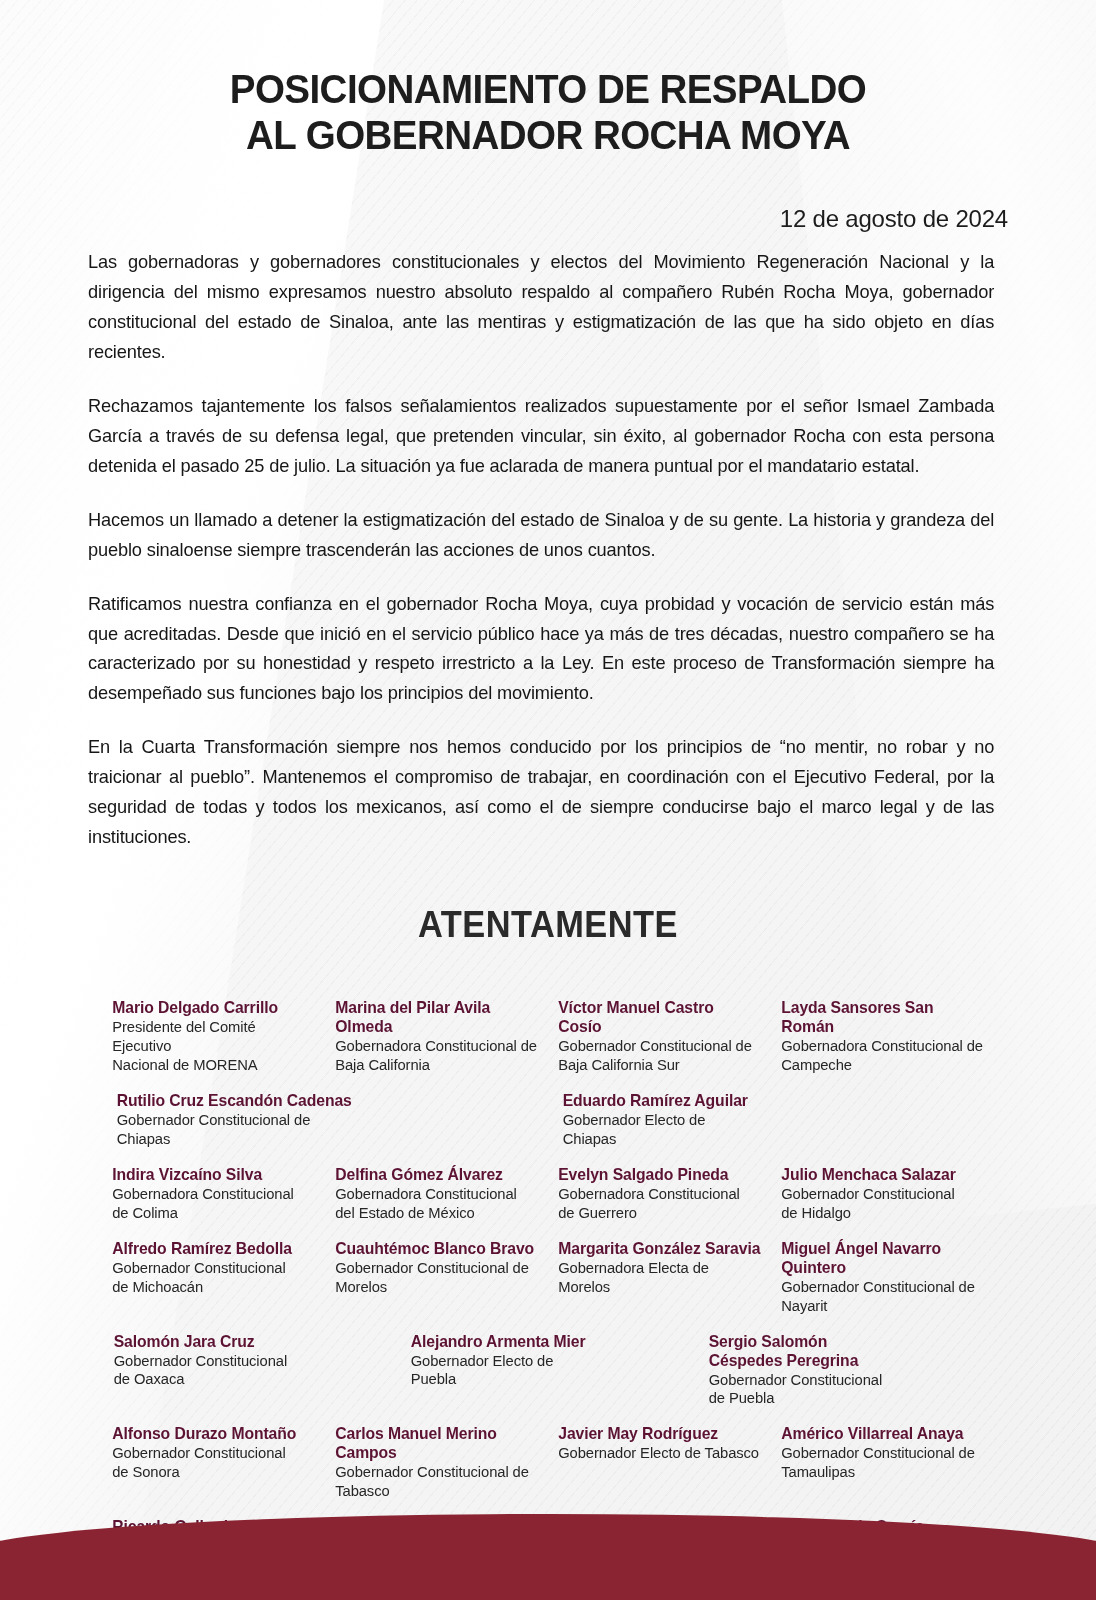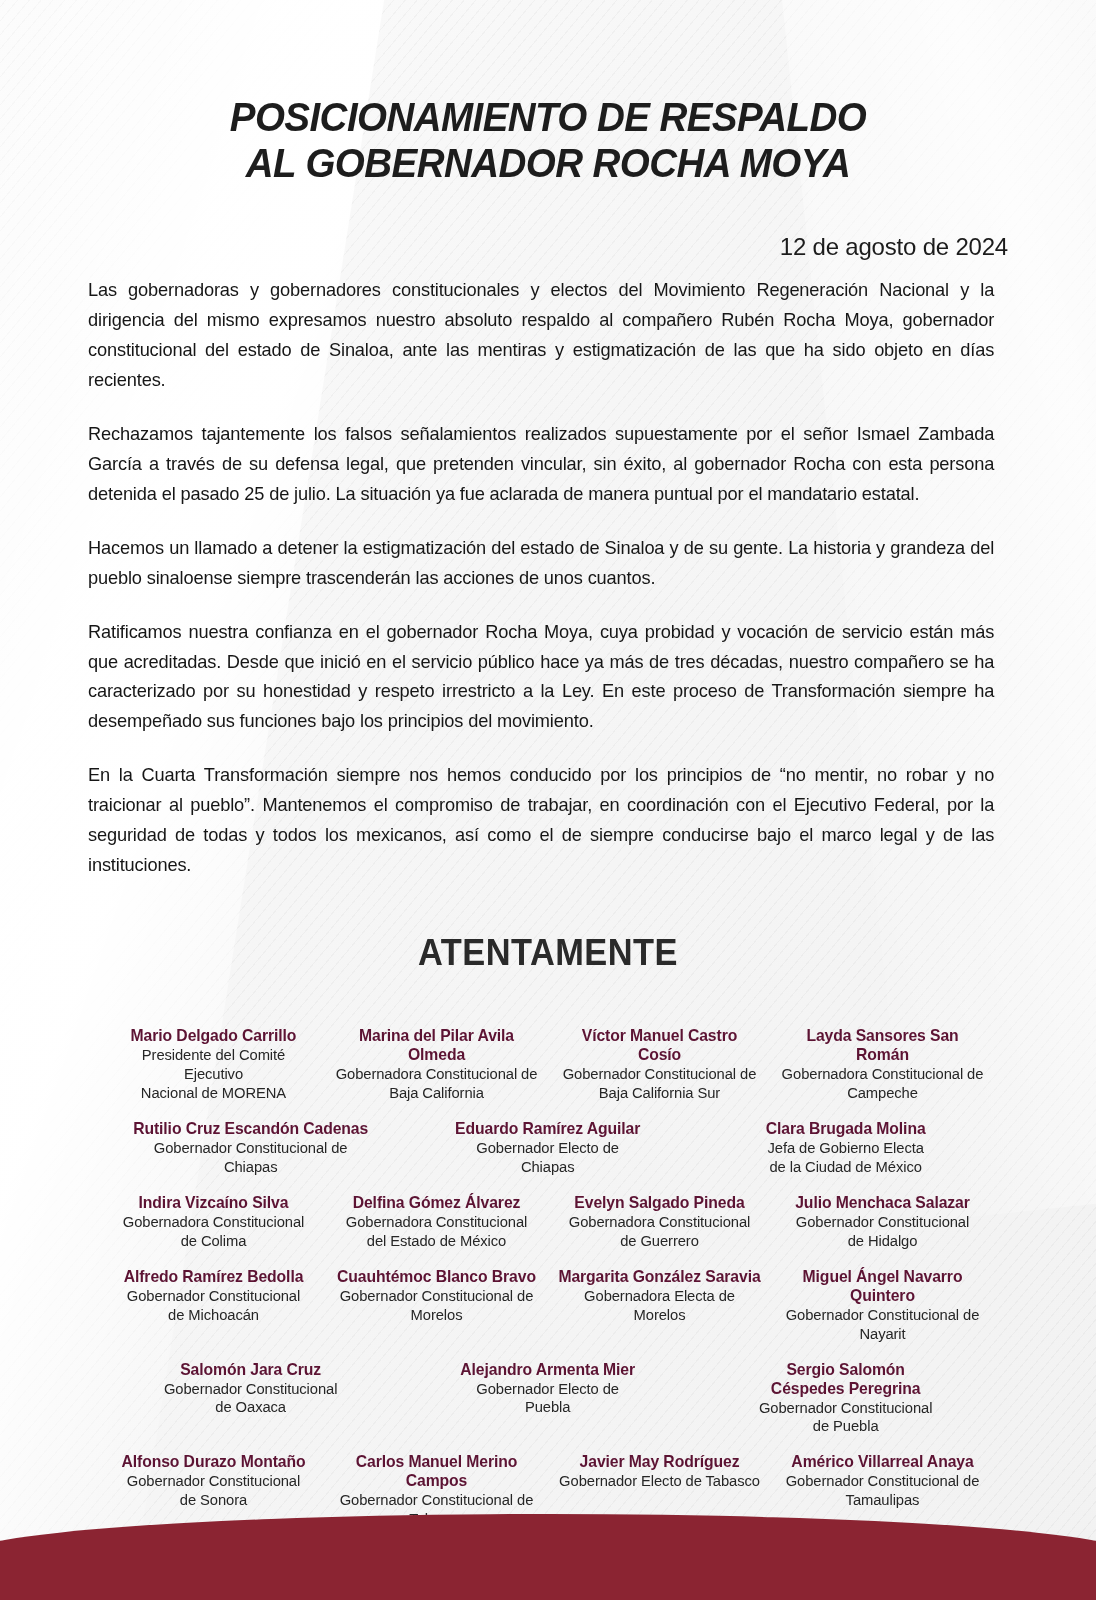--- a/index.html
+++ b/index.html
@@ -54,23 +54,22 @@
   }
 
   .content {
     position: relative;
     z-index: 3;
     padding: 0 88px;
   }
 
   
   .title-block {
-    padding-top: 95px;
+    padding-top: 67px;
     text-align: center;
-    font-style: italic;
   }
   .title-line {
     font-family: "Liberation Sans Narrow", "Liberation Sans", sans-serif;
     font-weight: bold;
     font-size: 41px;
     line-height: 1.12;
     letter-spacing: -0.6px;
     color: #1d1d1d;
     transform: scaleX(0.94);
     transform-origin: center;
@@ -118,21 +117,20 @@
   .sig-wrap {
     margin-top: 52px;
     padding: 0 14px;
   }
   .sig-row {
     display: flex;
     width: 100%;
   }
   .sig-cell {
     flex: 1 1 25%;
-    text-align: center;
     padding: 0 6px;
     margin-bottom: 16px;
     min-height: 58px;
   }
 
   .sig-name {
     font-family: "Liberation Sans Narrow", "Liberation Sans", sans-serif;
     font-weight: bold;
     font-size: 16.4px;
     line-height: 1.16;
@@ -220,25 +218,20 @@
         <div class="sig-cell">
           <div class="sig-name">Rutilio Cruz Escandón Cadenas</div>
           <div class="sig-title">Gobernador Constitucional de
 Chiapas</div>
         </div>
         <div class="sig-cell">
           <div class="sig-name">Eduardo Ramírez Aguilar</div>
           <div class="sig-title">Gobernador Electo de
 Chiapas</div>
         </div>
-        <div class="sig-cell">
-          <div class="sig-name">Clara Brugada Molina</div>
-          <div class="sig-title">Jefa de Gobierno Electa
-de la Ciudad de México</div>
-        </div>
       </div>
 
       <div class="sig-row">
         <div class="sig-cell">
           <div class="sig-name">Indira Vizcaíno Silva</div>
           <div class="sig-title">Gobernadora Constitucional
 de Colima</div>
         </div>
         <div class="sig-cell">
           <div class="sig-name">Delfina Gómez Álvarez</div>

